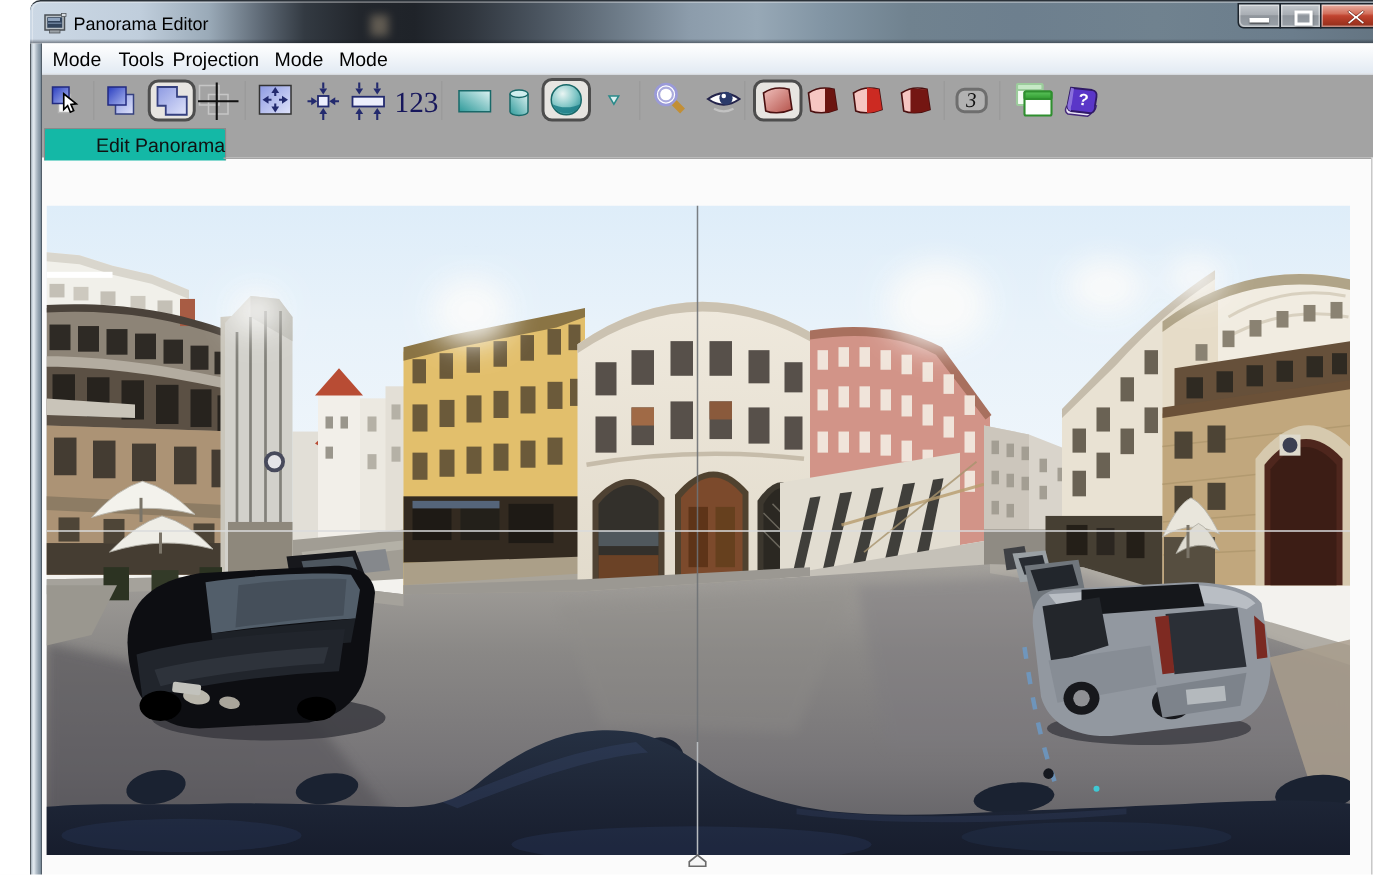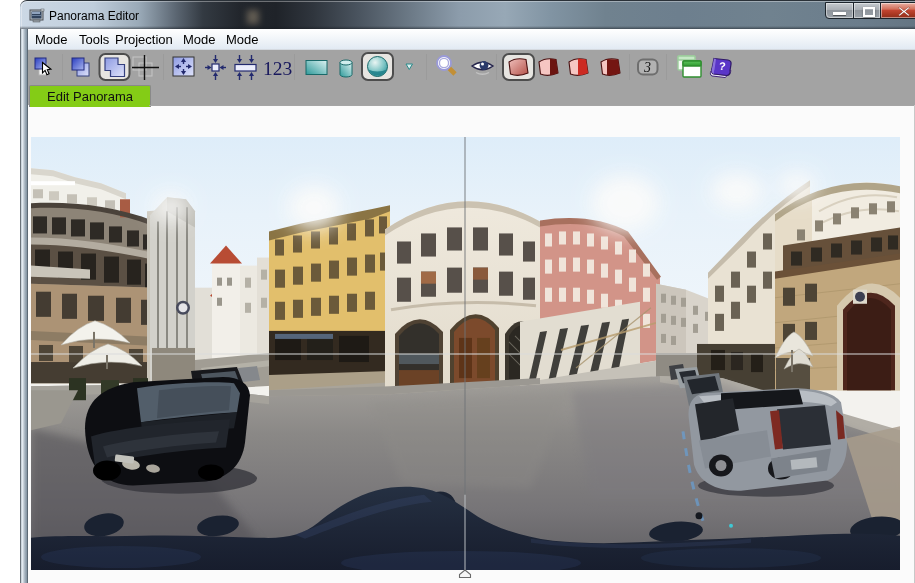--- a/index.html
+++ b/index.html
@@ -36,23 +36,23 @@
 #bleft,#bright{position:absolute;top:29px;bottom:0;width:8px;}
 #bleft{left:0;background:linear-gradient(90deg,#23292f 0%,#c2cdd6 14%,#e4ebf1 32%,#bac5cf 50%,#94a3b0 72%,#8495a3 86%,#3c4650 100%);}
 #bright{left:907px;background:linear-gradient(90deg,#49535d 0%,#97a9b8 15%,#cfdde9 40%,#b3c8da 65%,#8da0b0 86%,#242a31 100%);}
 
 #client{position:absolute;left:8px;top:29px;width:899px;height:554px;background:#fbfbfb;}
 #menubar{position:absolute;left:0;top:0;width:899px;height:20px;
  background:linear-gradient(180deg,#ffffff 0%,#f4f7fa 40%,#e2eaf3 100%);
  border-bottom:1px solid #d5dae0;}
 .mi{position:absolute;top:3px;font-size:13px;color:#000;}
 #toolbar{position:absolute;left:0;top:21px;width:899px;height:55px;background:#a3a3a3;}
-#tab{position:absolute;left:1px;top:56px;width:120px;height:21px;background:#84cc16;
+#tab{position:absolute;left:1px;top:56px;width:120px;height:21px;background:#14b8a6;
  border:1px solid #898989;border-bottom:none;border-radius:2px 2px 0 0;
- font-size:13px;color:#111;text-align:center;line-height:21px;}
+ font-size:13px;color:#111;text-align:right;line-height:21px;}
 #paneline{position:absolute;left:121px;top:76px;width:765px;height:1px;background:#a5a5a5;}
 #panelineR{position:absolute;left:886px;top:76px;width:1px;height:478px;background:#c8c8c8;}
 
 #pano{position:absolute;left:11px;top:137px;width:869px;height:433px;}
 #marker{position:absolute;left:438px;top:569px;}
 </style></head>
 <body>
 <div id="win">
   <div id="titlebar">
     <div id="titleglow"></div>

